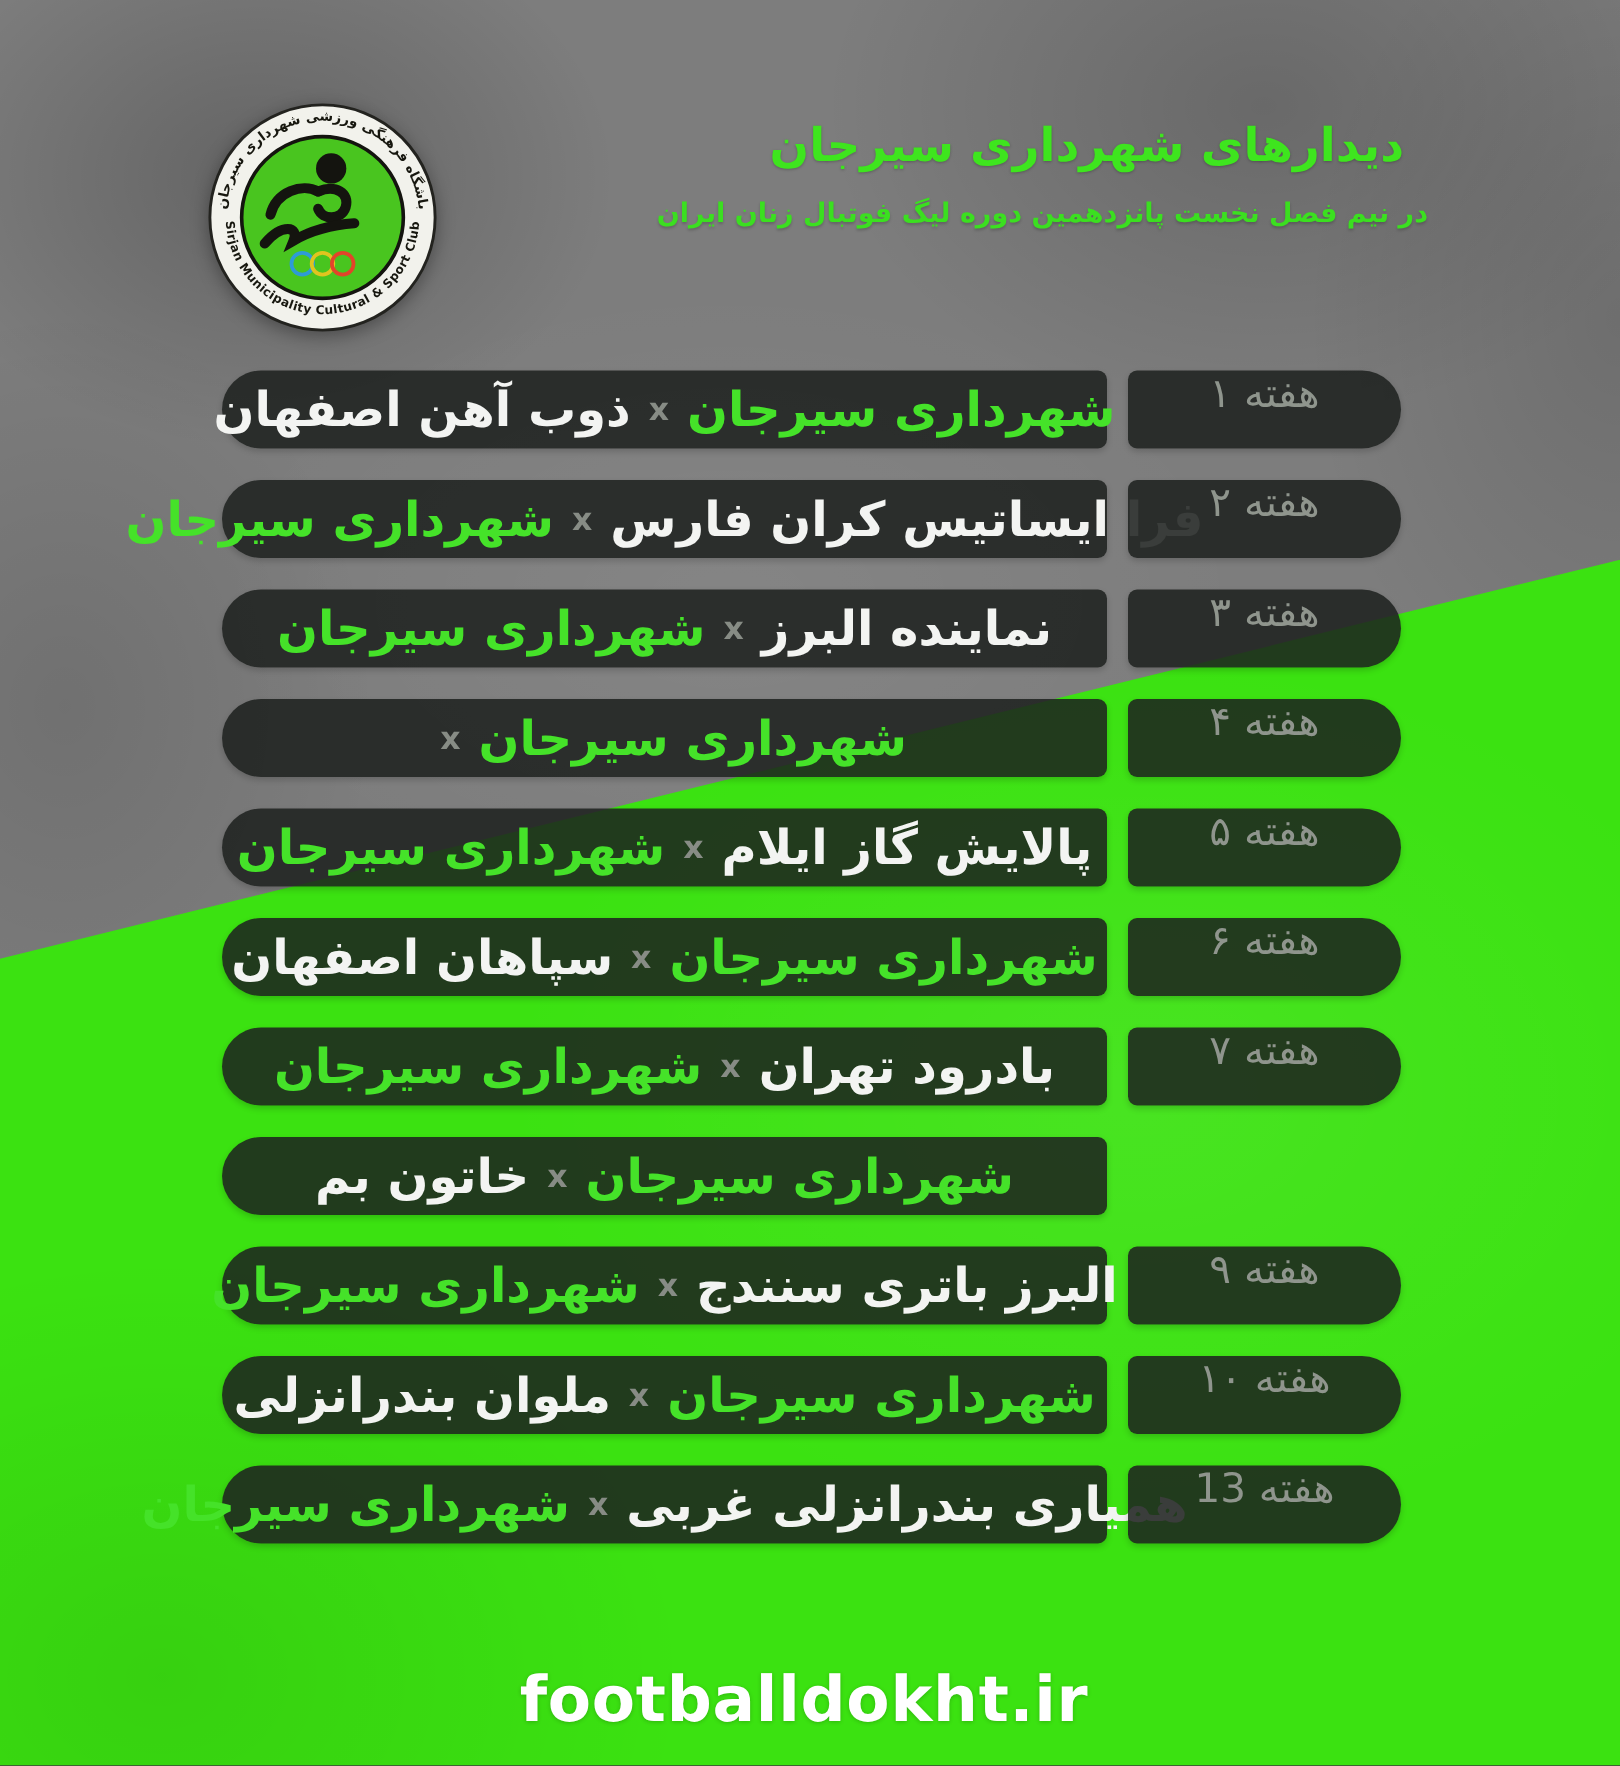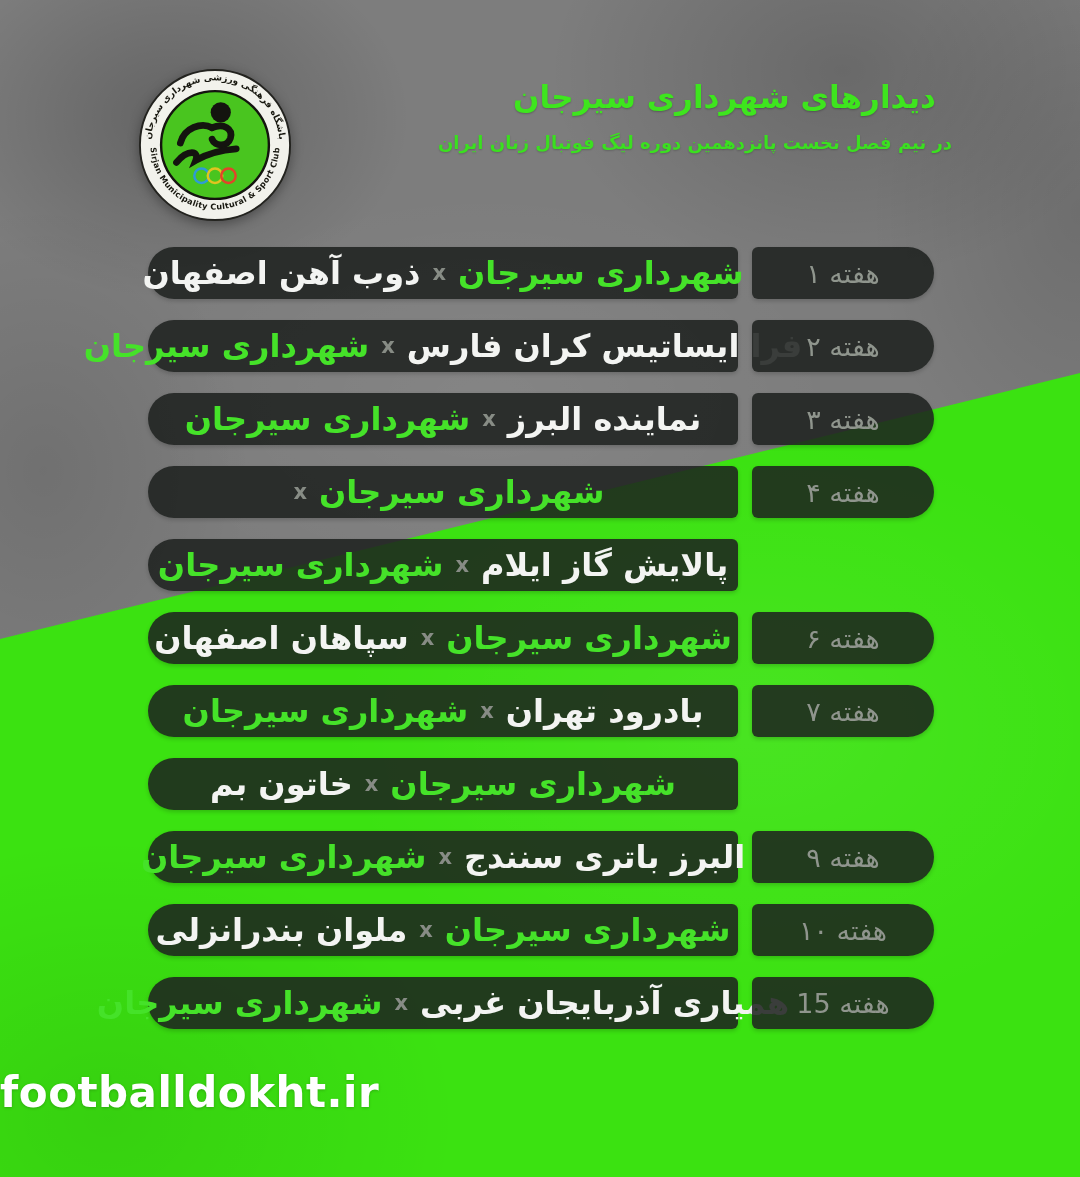--- a/index.html
+++ b/index.html
@@ -65,29 +65,29 @@
     direction:rtl;
     box-shadow:0 2px 4px rgba(0,0,0,0.18);
   }
   .team { color:#f3f4f2; font-size:32px; font-weight:bold; white-space:nowrap; }
   .team.sirjan { color:#45e229; }
   .sep { color:#878c85; font-size:21px; font-weight:bold; margin:0 12px; }
   .week-pill {
     width:182px; height:52px;
     background:rgba(30,33,31,0.87);
     border-radius:6px 26px 26px 6px;
-    display:flex; align-items:center; justify-content:center;
+    display:flex; align-items:flex-start; justify-content:center;
     direction:rtl;
     box-shadow:0 2px 4px rgba(0,0,0,0.18);
   }
   .week-label { color:#8f958d; font-size:27px; font-weight:500; }
 
   
   .site-footer {
-    position:absolute; top:1068px; left:0; width:1072px; 
+    position:absolute; top:1108px; left:0; width:1072px; text-align:center;
   }
   .site-url {
     color:#ffffff; font-size:42px; font-weight:bold; letter-spacing:0.5px;
     text-shadow:0 1px 3px rgba(0,0,0,0.2);
   }
 </style>
 </head>
 <body>
 
 <div class="canvas">
@@ -172,20 +172,23 @@
         <span class="week-label">هفته ۴</span>
       </div>
     </div>
 
     <div class="row">
       <div class="match-pill">
         <span class="team t-right">پالایش گاز ایلام</span>
         <span class="sep">x</span>
         <span class="team t-left sirjan">شهرداری سیرجان</span>
       </div>
+      <div class="week-pill">
+        <span class="week-label">هفته ۵</span>
+      </div>
     </div>
 
     <div class="row">
       <div class="match-pill">
         <span class="team t-right sirjan">شهرداری سیرجان</span>
         <span class="sep">x</span>
         <span class="team t-left">سپاهان اصفهان</span>
       </div>
       <div class="week-pill">
         <span class="week-label">هفته ۶</span>
@@ -228,26 +231,26 @@
         <span class="sep">x</span>
         <span class="team t-left">ملوان بندرانزلی</span>
       </div>
       <div class="week-pill">
         <span class="week-label">هفته ۱۰</span>
       </div>
     </div>
 
     <div class="row">
       <div class="match-pill">
-        <span class="team t-right">همیاری آذربایجان غربی</span>
-        <span class="sep">x</span>
-        <span class="team t-left sirjan">شهرداری سیرجان</span>
-      </div>
-      <div class="week-pill">
-        <span class="week-label">هفته 15</span>
+        <span class="team t-right">همیاری بندرانزلی غربی</span>
+        <span class="sep">x</span>
+        <span class="team t-left sirjan">شهرداری سیرجان</span>
+      </div>
+      <div class="week-pill">
+        <span class="week-label">هفته 13</span>
       </div>
     </div>
   </div>
 
   <div class="layer site-footer">
     <div class="site-url">footballdokht.ir</div>
   </div>
 
 </div>
 

